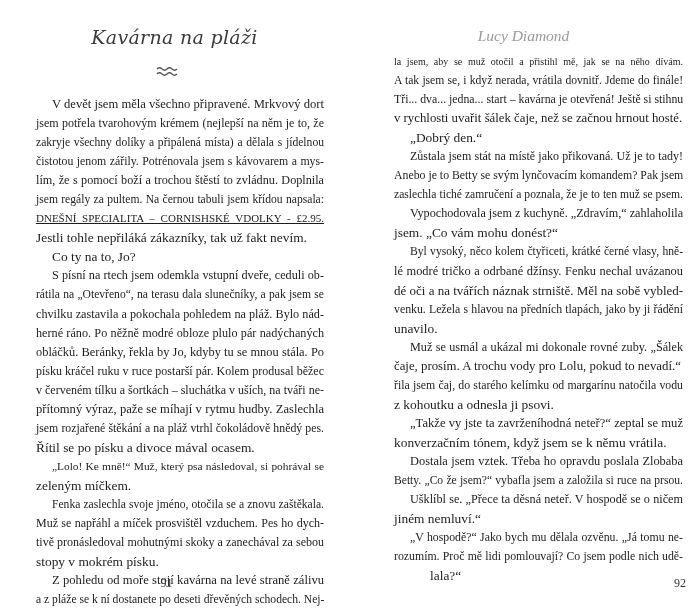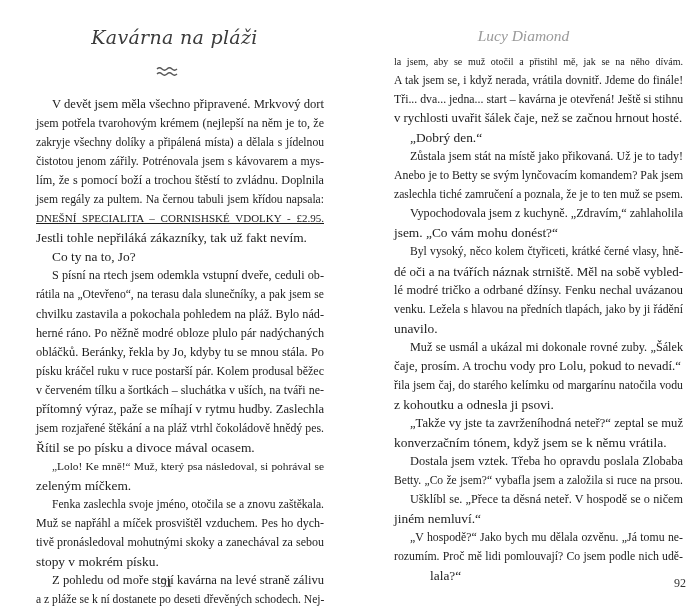--- a/index.html
+++ b/index.html
@@ -74,22 +74,22 @@
       <span class="line" style="white-space: nowrap; font-size: 11.6px;">A tak jsem se, i když nerada, vrátila dovnitř. Jdeme do finále!</span>
       <span class="line" style="white-space: nowrap; font-size: 11.8px;">Tři... dva... jedna... start – kavárna je otevřená! Ještě si stihnu</span>
       <span class="line last" style="white-space: nowrap; font-size: 12.8px;">v rychlosti uvařit šálek čaje, než se začnou hrnout hosté.</span>
       <span class="line indent last" style="white-space: nowrap;">„Dobrý den.“</span>
       <span class="line indent" style="white-space: nowrap; font-size: 12px;">Zůstala jsem stát na místě jako přikovaná. Už je to tady!</span>
       <span class="line" style="white-space: nowrap; font-size: 11.8px;">Anebo je to Betty se svým lynčovacím komandem? Pak jsem</span>
       <span class="line" style="white-space: nowrap; font-size: 11.6px;">zaslechla tiché zamručení a poznala, že je to ten muž se psem.</span>
       <span class="line indent" style="white-space: nowrap; font-size: 12.2px;">Vypochodovala jsem z kuchyně. „Zdravím,“ zahlaholila</span>
       <span class="line last" style="white-space: nowrap;">jsem. „Co vám mohu donést?“</span>
       <span class="line indent" style="white-space: nowrap; font-size: 11.6px;">Byl vysoký, něco kolem čtyřiceti, krátké černé vlasy, hně-</span>
+      <span class="line" style="white-space: nowrap; font-size: 12.4px;">lé modré tričko a odrbané džínsy. Fenku nechal uvázanou</span>
       <span class="line" style="white-space: nowrap; font-size: 13px;">dé oči a na tvářích náznak strniště. Měl na sobě vybled-</span>
-      <span class="line" style="white-space: nowrap; font-size: 12.4px;">lé modré tričko a odrbané džínsy. Fenku nechal uvázanou</span>
       <span class="line" style="white-space: nowrap; font-size: 11.8px;">venku. Ležela s hlavou na předních tlapách, jako by ji řádění</span>
       <span class="line last" style="white-space: nowrap;">unavilo.</span>
       <span class="line indent" style="white-space: nowrap; font-size: 12.2px;">Muž se usmál a ukázal mi dokonale rovné zuby. „Šálek</span>
       <span class="line last" style="white-space: nowrap; font-size: 12.8px;">čaje, prosím. A trochu vody pro Lolu, pokud to nevadí.“</span>
       <span class="line" style="white-space: nowrap; font-size: 11.8px;">řila jsem čaj, do starého kelímku od margarínu natočila vodu</span>
       <span class="line last" style="white-space: nowrap;">z kohoutku a odnesla ji psovi.</span>
       <span class="line indent" style="white-space: nowrap; font-size: 12.6px;">„Takže vy jste ta zavrženíhodná neteř?“ zeptal se muž</span>
       <span class="line last" style="white-space: nowrap;">konverzačním tónem, když jsem se k němu vrátila.</span>
       <span class="line indent" style="white-space: nowrap; font-size: 12.4px;">Dostala jsem vztek. Třeba ho opravdu poslala Zlobaba</span>
       <span class="line" style="white-space: nowrap; font-size: 11.6px;">Betty. „Co že jsem?“ vybafla jsem a založila si ruce na prsou.</span>

